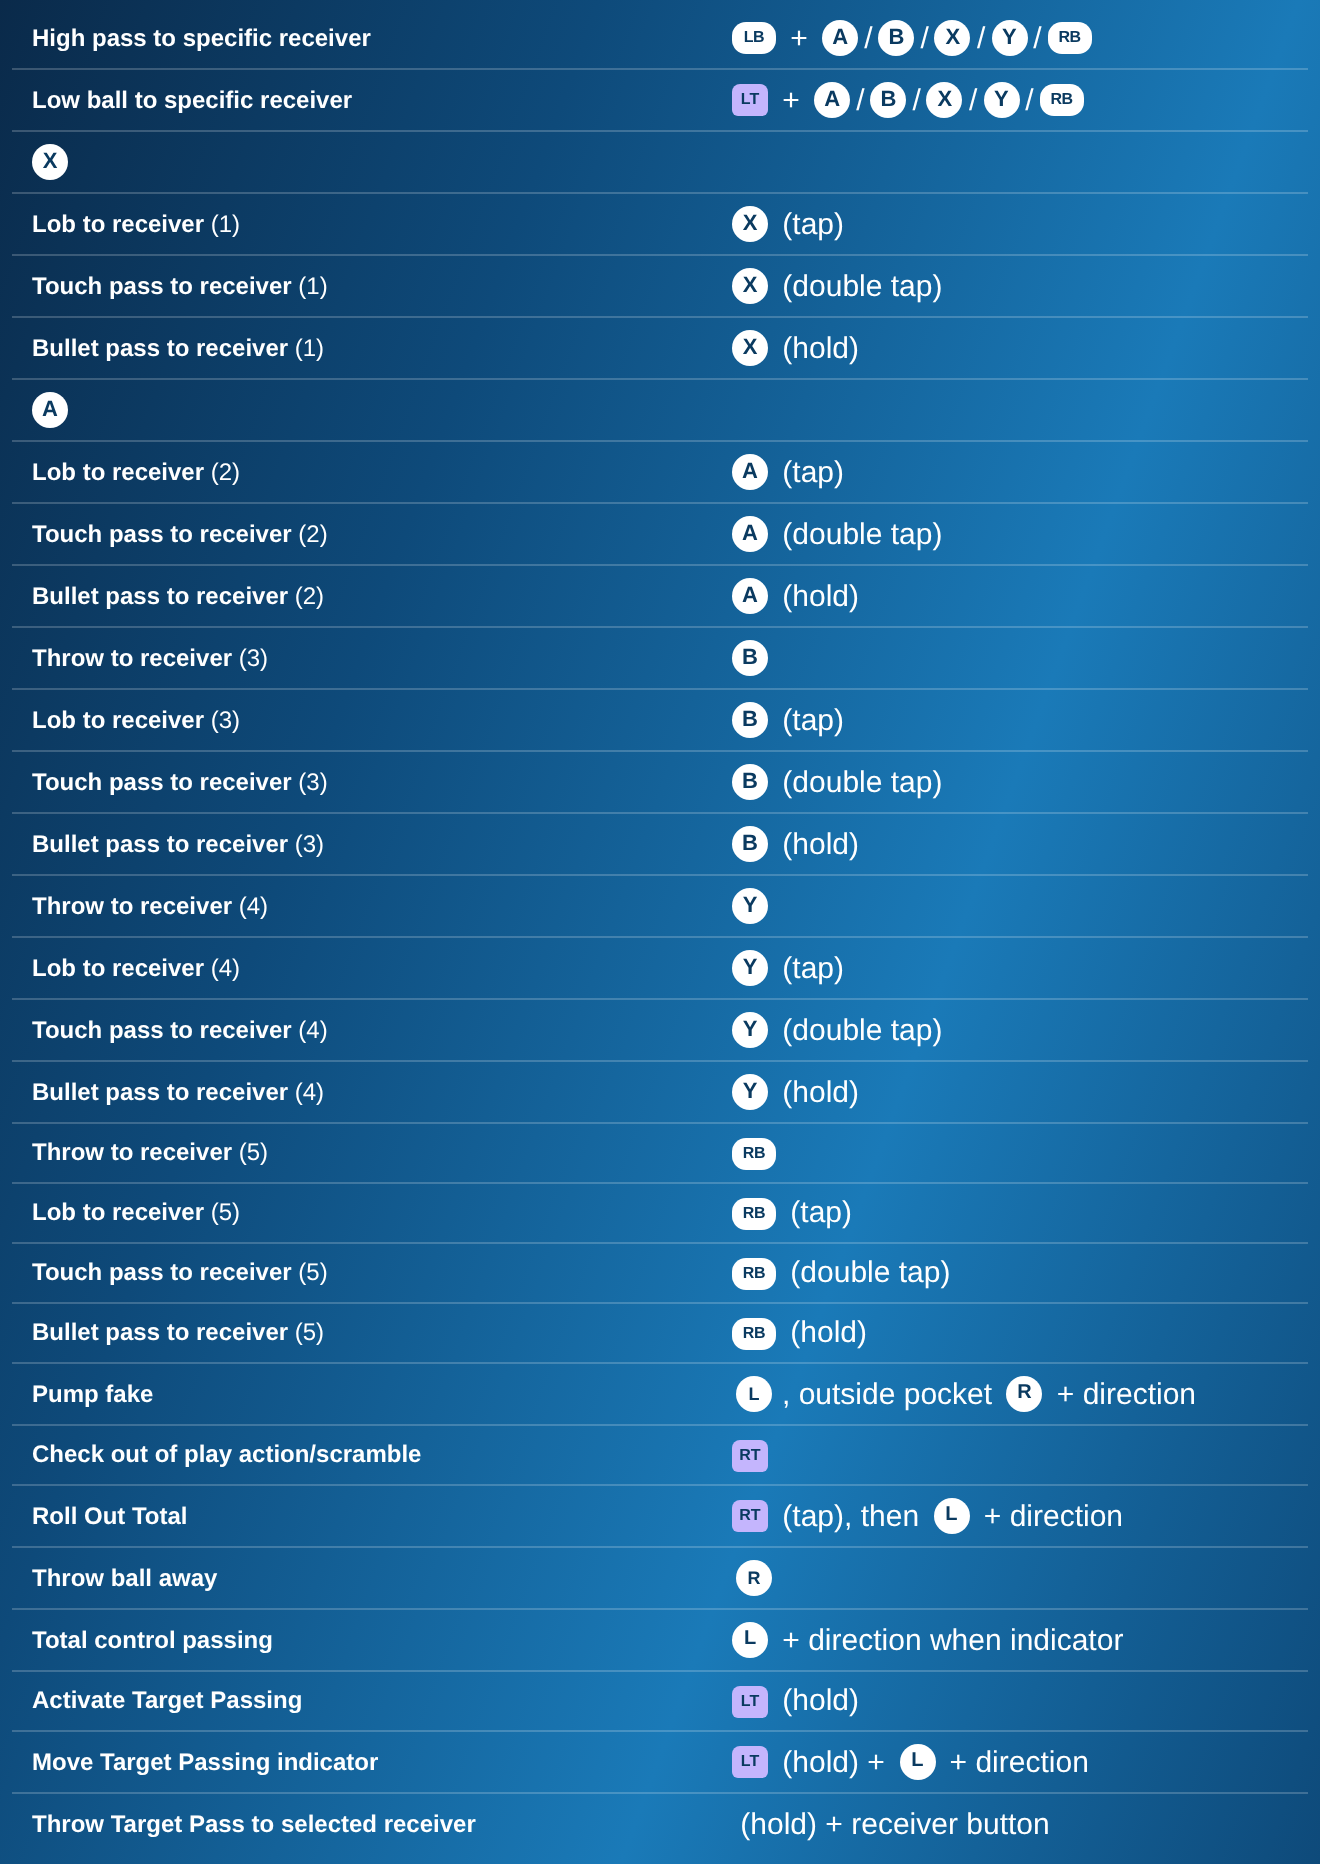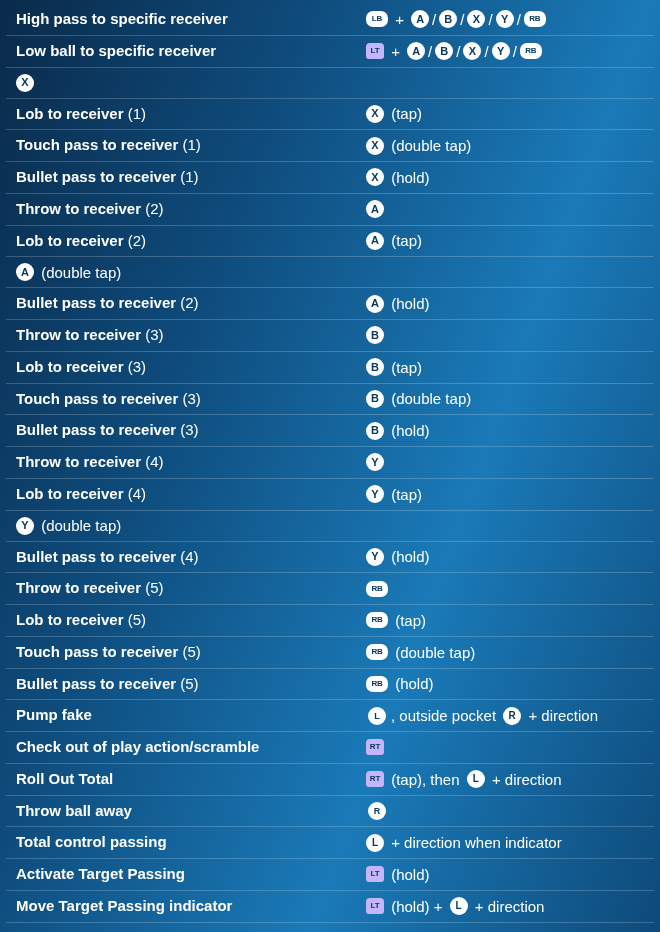--- a/index.html
+++ b/index.html
@@ -14,21 +14,21 @@
   .row {
     display: flex;
     border-bottom: 1px solid rgba(255,255,255,0.2);
     padding: 6px 6px 6px 10px;
     align-items: center;
     min-height: 30px;
   }
   .row:last-child { border-bottom: none; }
   .label {
     flex: 0 0 350px;
-    font-size: 15px;
+    font-size: 12px;
     font-weight: 700;
     color: #ffffff;
     line-height: 1.25;
   }
   .label .paren { font-weight: 400; }
   .controls {
     flex: 1;
     font-size: 15px;
     font-weight: 400;
     display: flex;
@@ -186,33 +186,33 @@
       </div>
     </div>
     <div class="row">
       <div class="label">Bullet pass to receiver <span class="paren">(1)</span></div>
       <div class="controls">
         <span class="btn-circle">X</span>
         <span class="txt"> (hold)</span>
       </div>
     </div>
     <div class="row">
-      <div class="label">Throw to receiver <span class="paren">(2)</span></div>
       <div class="controls">
         <span class="btn-circle">A</span>
       </div>
     </div>
     <div class="row">
       <div class="label">Lob to receiver <span class="paren">(2)</span></div>
       <div class="controls">
         <span class="btn-circle">A</span>
         <span class="txt"> (tap)</span>
       </div>
     </div>
     <div class="row">
+      <div class="label">Touch pass to receiver <span class="paren">(2)</span></div>
       <div class="controls">
         <span class="btn-circle">A</span>
         <span class="txt"> (double tap)</span>
       </div>
     </div>
     <div class="row">
       <div class="label">Bullet pass to receiver <span class="paren">(2)</span></div>
       <div class="controls">
         <span class="btn-circle">A</span>
         <span class="txt"> (hold)</span>
@@ -252,20 +252,21 @@
       </div>
     </div>
     <div class="row">
       <div class="label">Lob to receiver <span class="paren">(4)</span></div>
       <div class="controls">
         <span class="btn-circle">Y</span>
         <span class="txt"> (tap)</span>
       </div>
     </div>
     <div class="row">
+      <div class="label">Touch pass to receiver <span class="paren">(4)</span></div>
       <div class="controls">
         <span class="btn-circle">Y</span>
         <span class="txt"> (double tap)</span>
       </div>
     </div>
     <div class="row">
       <div class="label">Bullet pass to receiver <span class="paren">(4)</span></div>
       <div class="controls">
         <span class="btn-circle">Y</span>
         <span class="txt"> (hold)</span>

